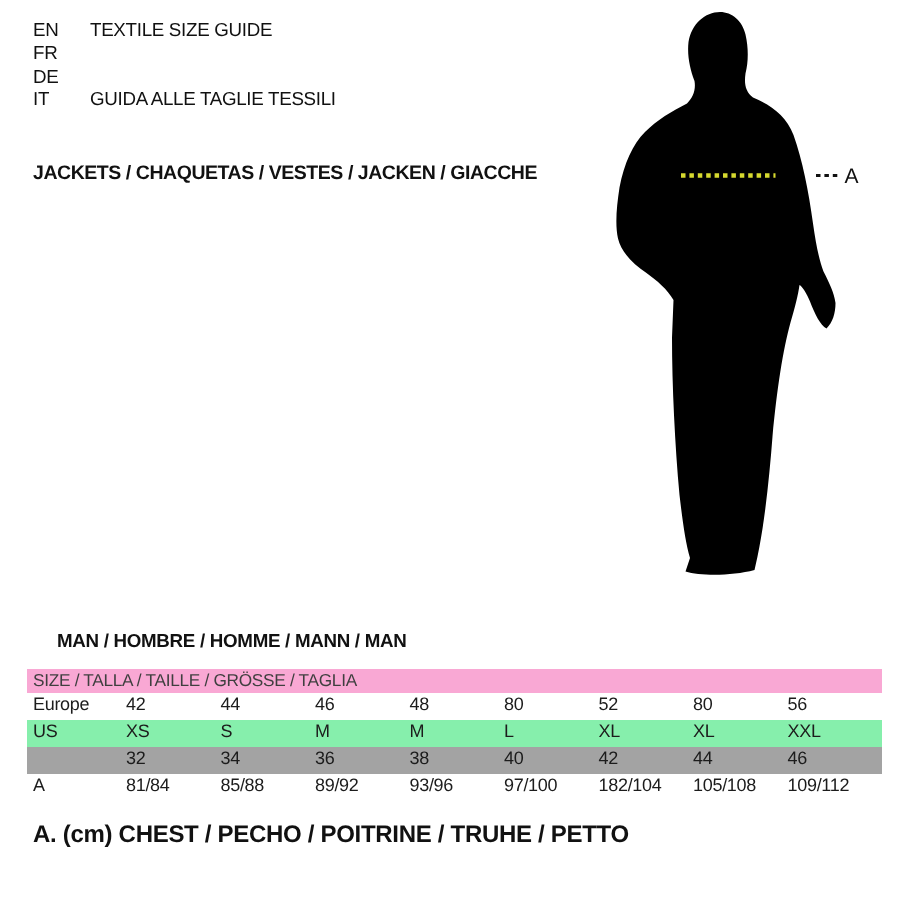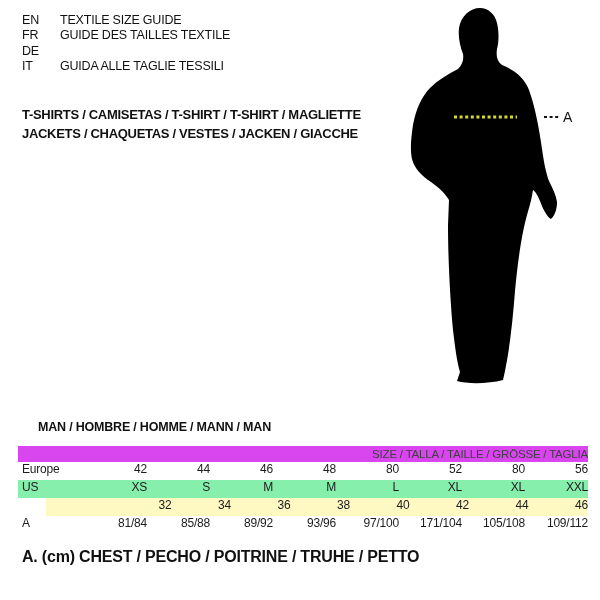--- a/index.html
+++ b/index.html
@@ -28,49 +28,47 @@
   .man-title { left:22px; top:420px; font-weight:700; font-size:12.5px;
                letter-spacing:-0.2px;padding-left:16px; }
 
   
   .size-table { left:18px; top:446px; width:570px; font-size:12px;
                 letter-spacing:-0.2px; color:#1c1c1c; }
   .thead { height:16px; line-height:16px; padding-left:4px;
            font-size:11.5px; color:#3f3f3f; }
   .trow  { display:flex; height:18px; line-height:15.8px; }
   .tlabel{ width:62px; padding-left:4px; }
-  .tcell { flex:1; text-align:right; }
+  .tcell { flex:1; text-align:left; }
 
   
   .footnote { left:22px; top:548px; font-weight:700; font-size:16px;
               letter-spacing:-0.2px; }
 </style>
 </head>
 <body>
 
 <div class="abs lang-block">
     <div class="lang-row">
       <span class="lang-code">EN</span>
       <span class="lang-label">TEXTILE SIZE GUIDE</span>
     </div>
     <div class="lang-row">
       <span class="lang-code">FR</span>
-      <span class="lang-label">GUIDE DES TAILLES TEXTILE</span>
     </div>
     <div class="lang-row">
       <span class="lang-code">DE</span>
     </div>
     <div class="lang-row">
       <span class="lang-code">IT</span>
       <span class="lang-label">GUIDA ALLE TAGLIE TESSILI</span>
     </div>
   </div>
 
 <div class="abs categories">
-  <div>T-SHIRTS / CAMISETAS / T-SHIRT / T-SHIRT / MAGLIETTE</div>
   <div>JACKETS / CHAQUETAS / VESTES / JACKEN / GIACCHE</div>
 </div>
 
 <div class="abs figure-wrap">
   <svg width="190" height="386" viewBox="0 0 190 386">
     <path d="M 80,4
              C 88,4 95,10 97,19
              C 99,28 99,37 97,45
              C 96,52 97,57 102,61
              C 114,66 124,73 129,86
@@ -99,21 +97,21 @@
              C 61,12 70,4 80,4 Z" fill="#000000"></path>
     <line x1="54" y1="113" x2="117" y2="113" stroke-width="3" stroke-dasharray="3,2.6" stroke="#d6d92f"></line>
     <line x1="144" y1="113" x2="159" y2="113" stroke-width="2" stroke-dasharray="3,2.6" stroke="#111111"></line>
     <text x="163" y="118" font-size="14">A</text>
   </svg>
 </div>
 
 <div class="abs man-title">MAN / HOMBRE / HOMME / MANN / MAN</div>
 
 <div class="abs size-table">
-  <div class="thead" style="background: #d946ef; text-align: right;">SIZE / TALLA / TAILLE / GRÖSSE / TAGLIA</div>
+  <div class="thead" style="background: #f9a8d4;">SIZE / TALLA / TAILLE / GRÖSSE / TAGLIA</div>
   <div>
       <div class="trow">
         <span class="tlabel">Europe</span>
         <span class="tcell">42</span>
         <span class="tcell">44</span>
         <span class="tcell">46</span>
         <span class="tcell">48</span>
         <span class="tcell">80</span>
         <span class="tcell">52</span>
         <span class="tcell">80</span>
@@ -123,38 +121,38 @@
         <span class="tlabel">US</span>
         <span class="tcell">XS</span>
         <span class="tcell">S</span>
         <span class="tcell">M</span>
         <span class="tcell">M</span>
         <span class="tcell">L</span>
         <span class="tcell">XL</span>
         <span class="tcell">XL</span>
         <span class="tcell">XXL</span>
       </div>
-      <div class="trow" style="background: #fef9c3; margin-left: 28px;">
+      <div class="trow" style="background: #a3a3a3;">
         <span class="tlabel"></span>
         <span class="tcell">32</span>
         <span class="tcell">34</span>
         <span class="tcell">36</span>
         <span class="tcell">38</span>
         <span class="tcell">40</span>
         <span class="tcell">42</span>
         <span class="tcell">44</span>
         <span class="tcell">46</span>
       </div>
       <div class="trow">
         <span class="tlabel">A</span>
         <span class="tcell">81/84</span>
         <span class="tcell">85/88</span>
         <span class="tcell">89/92</span>
         <span class="tcell">93/96</span>
         <span class="tcell">97/100</span>
-        <span class="tcell">171/104</span>
+        <span class="tcell">182/104</span>
         <span class="tcell">105/108</span>
         <span class="tcell">109/112</span>
       </div>
     </div>
 </div>
 
 <div class="abs footnote">A. (cm) CHEST / PECHO / POITRINE / TRUHE / PETTO</div>
 
 </body></html>

